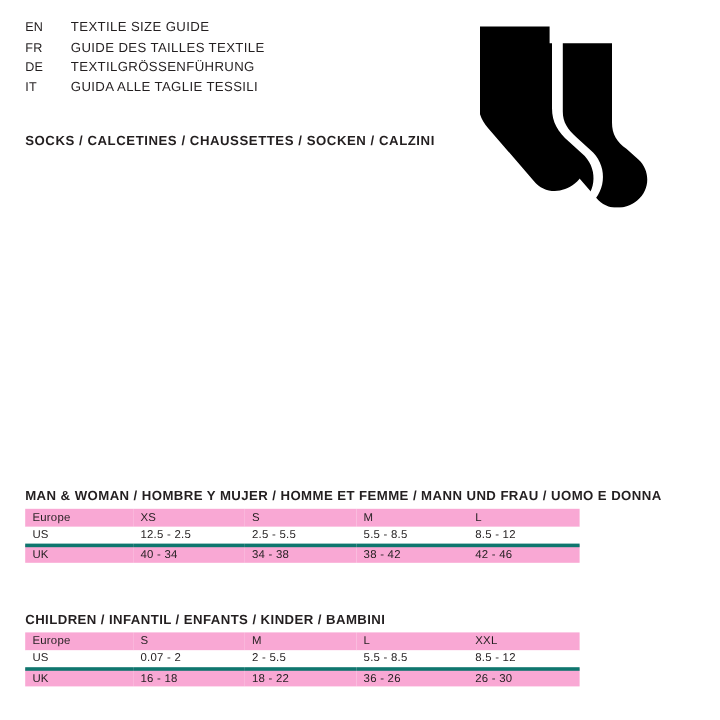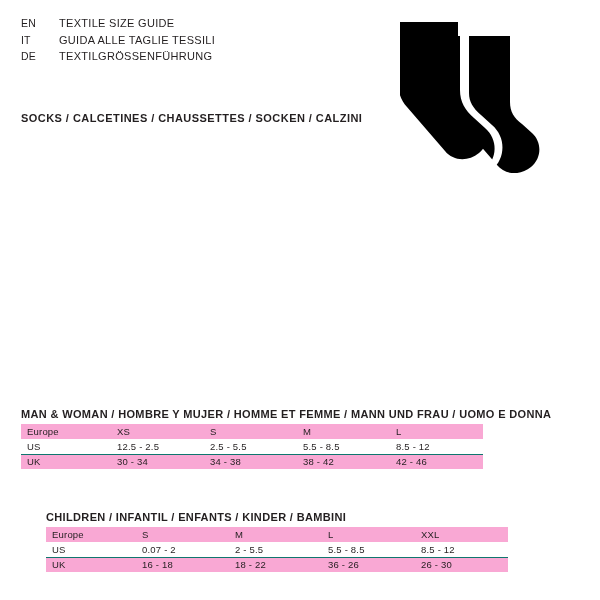--- a/index.html
+++ b/index.html
@@ -64,21 +64,21 @@
     position: absolute;
     left: 400px;
     top: 18px;
     width: 170px;
     height: 155px;
   }
 
   
   .table-section { position: absolute; left: 21px; width: 462px; }
   .section-man { top: 408px; }
-  .section-children { top: 511px; margin-left: 25px; }
+  .section-children { top: 511px; }
 
   .table-caption {
     font-size: 11px;
     font-weight: bold;
     letter-spacing: 0.35px;
     color: #231f20;
     margin-bottom: 4px;
     white-space: nowrap;
   }
 
@@ -96,39 +96,43 @@
     vertical-align: middle;
     border: none;
   }
   table.size-table tr.shade td { background: #f9a8d4; }
   table.size-table tr.plain td { background: #ffffff; }
   table.size-table td.col-label { width: 90px; }
   table.size-table td.col-v { width: 93px; }
   .cell-head { }
 
   
-  table.size-table tr.plain td { border-bottom: 1px solid #0f766e; }
+  table.size-table tr.plain td { border-bottom: 3px solid #0f766e; }
 </style>
 </head>
 <body>
 
 <div class="page">
 
   <div class="lang-block">
     <div class="lang-row">
       <span class="lang-code">EN</span>
       <span class="lang-text">TEXTILE SIZE GUIDE</span>
     </div>
     <div class="lang-row">
+      <span class="lang-code">FR</span>
+      <span class="lang-text">GUIDE DES TAILLES TEXTILE</span>
+    </div>
+    <div class="lang-row">
+      <span class="lang-code">DE</span>
+      <span class="lang-text">TEXTILGRÖSSENFÜHRUNG</span>
+    </div>
+    <div class="lang-row">
       <span class="lang-code">IT</span>
       <span class="lang-text">GUIDA ALLE TAGLIE TESSILI</span>
-    </div>
-    <div class="lang-row">
-      <span class="lang-code">DE</span>
-      <span class="lang-text">TEXTILGRÖSSENFÜHRUNG</span>
     </div>
   </div>
 
   <div class="product-title">SOCKS / CALCETINES / CHAUSSETTES / SOCKEN / CALZINI</div>
 
   <div class="illustration">
     <svg width="170" height="155" viewBox="0 0 170 155" xmlns="http://www.w3.org/2000/svg" aria-hidden="true">
 
       <g>
         <path d="M24 4 h34 v66 c0 10 4 16 12 22 l10 9 c10 9 10 25 -1 34 -11 9 -26 8 -34 -2 l-38 -44 c-7 -8 -9 -16 -9 -26 V4 Z" fill="#000000"></path>
@@ -157,21 +161,21 @@
         </tr>
         <tr class="plain">
           <td class="col-label cell-head">US</td>
           <td class="col-v">12.5 - 2.5</td>
           <td class="col-v">2.5 - 5.5</td>
           <td class="col-v">5.5 - 8.5</td>
           <td class="col-v">8.5 - 12</td>
         </tr>
         <tr class="shade">
           <td class="col-label cell-head">UK</td>
-          <td class="col-v">30 - 34</td>
+          <td class="col-v">40 - 34</td>
           <td class="col-v">34 - 38</td>
           <td class="col-v">38 - 42</td>
           <td class="col-v">42 - 46</td>
         </tr>
       </tbody>
     </table>
   </div>
 
   <div class="table-section section-children">
     <div class="table-caption">CHILDREN / INFANTIL / ENFANTS / KINDER / BAMBINI</div>

